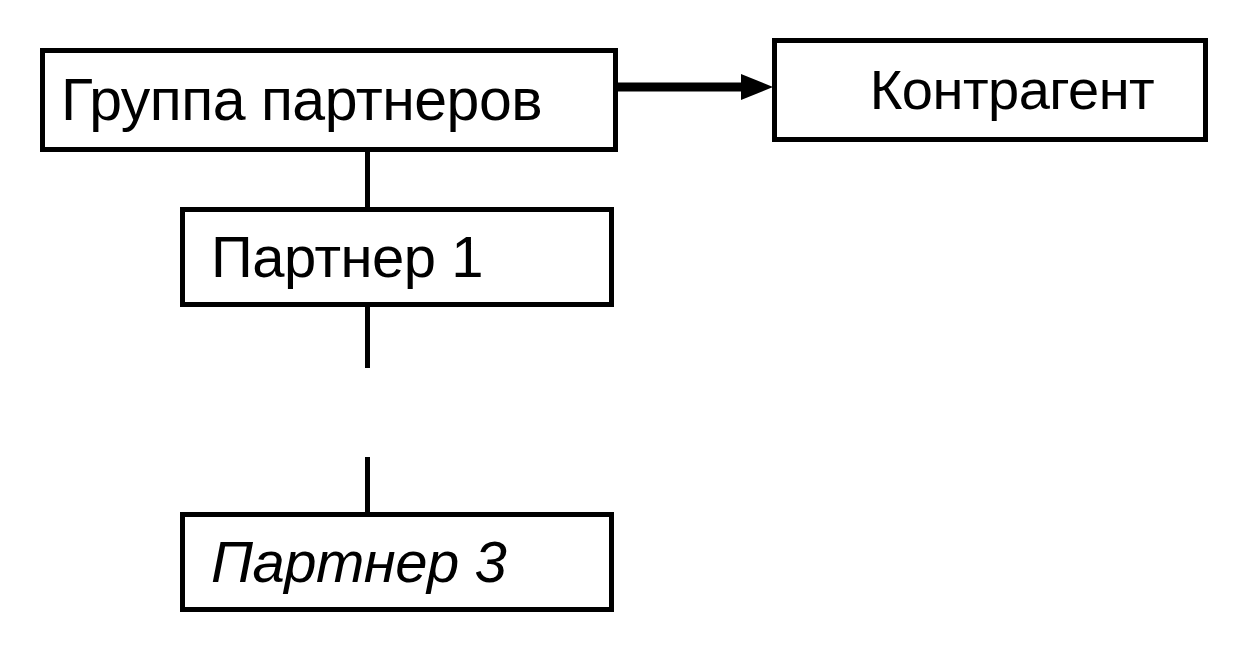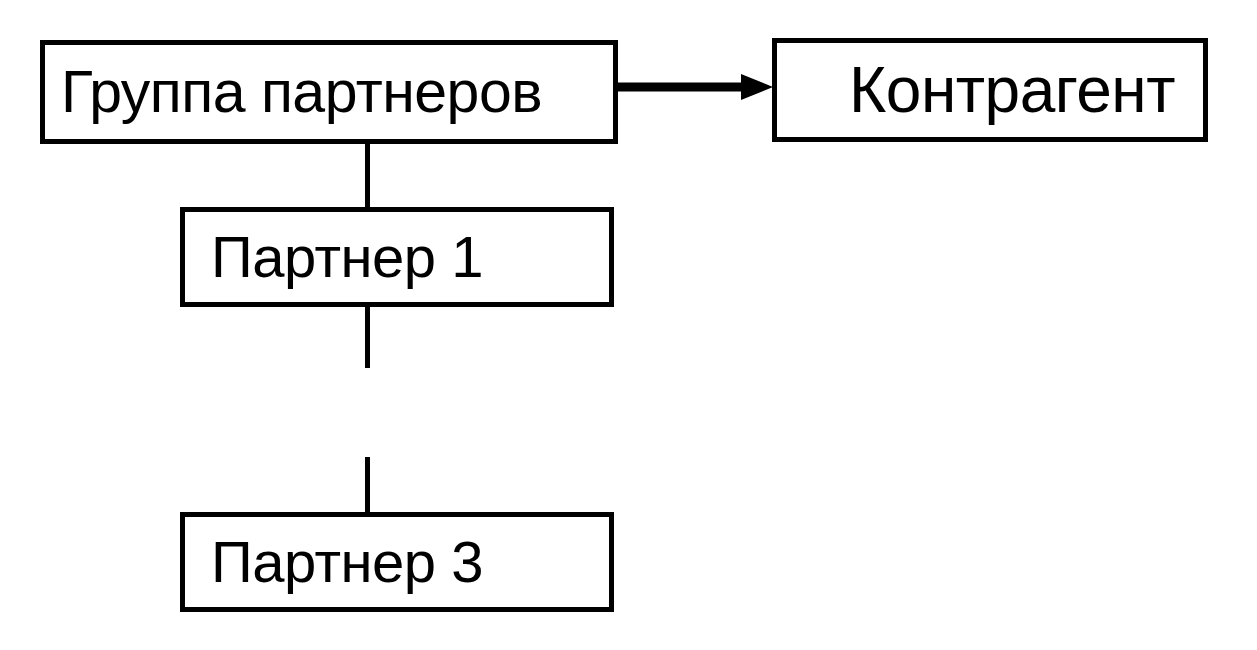--- a/index.html
+++ b/index.html
@@ -29,61 +29,61 @@
     overflow: hidden;
   }
   .node .node-label {
     display: block;
     line-height: 1;
   }
 
   
   #node-group {
     left: 40px;
-    top: 40px;
+    top: 48px;
     width: 578px;
     height: 104px;
     justify-content: flex-start;
     padding-left: 16px;
   }
   #node-group .node-label {
     font-size: 59px;
     letter-spacing: -0.5px;
   }
 
   
   #node-counterparty {
     left: 772px;
     top: 38px;
     width: 436px;
     height: 104px;
     justify-content: center;
     padding-left: 4px;
   }
   #node-counterparty .node-label {
-    font-size: 64px;
+    font-size: 56px;
     letter-spacing: -0.5px;
     margin-left: 40px;
   }
 
   
   .partner {
     left: 180px;
     width: 434px;
     height: 100px;
     justify-content: flex-start;
     padding-left: 26px;
   }
   .partner .node-label {
     font-size: 58px;
     letter-spacing: -0.5px;
   }
   #node-partner-1 { top: 207px; }
   #node-partner-2 { top: 362px; }
-  #node-partner-3 { top: 512px; }
+  #node-partner-3 { top: 512px; font-style: italic; }
 
   
   .connector-v {
     position: absolute;
     width: 5px;
     background: #000000;
     left: 365px;
     z-index: 1;
   }
   #connector-group-partner1 { top: 137px; height: 76px; }

